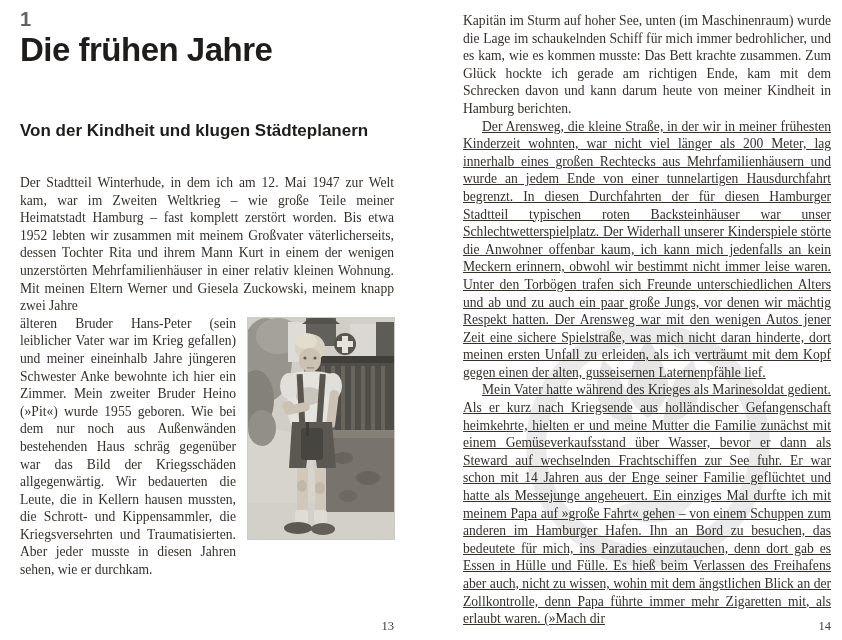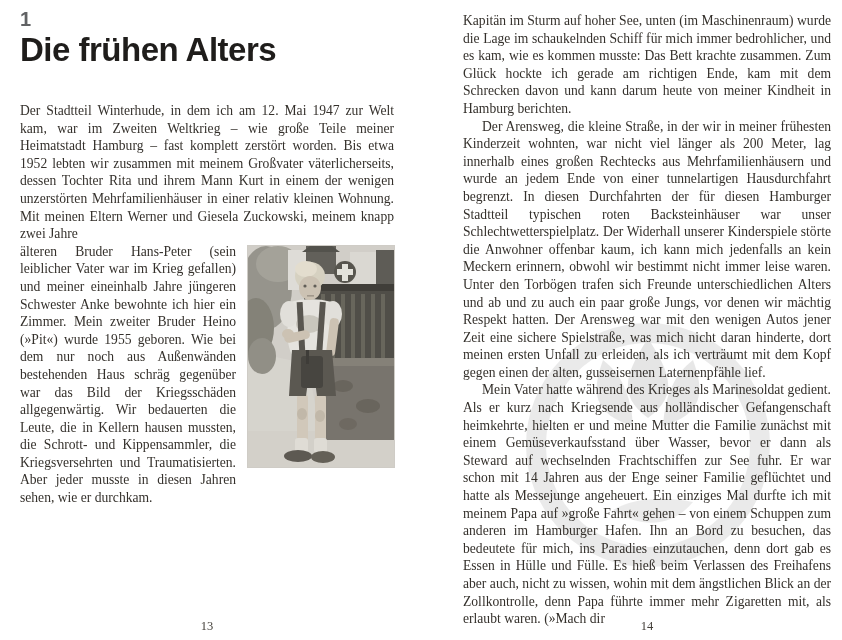--- a/index.html
+++ b/index.html
@@ -46,40 +46,40 @@
 
   .body-text {
     font-size: 13.6px;
     line-height: 17.6px;
     text-align: justify;
     hyphens: auto;
     -webkit-hyphens: auto;
     margin: 0;
   }
   .first-body { margin-top: 33px; }
-  .indent { text-indent: 1.4em; }
+  .indent { text-indent: 1.4em; text-decoration: underline; }
 
   .wrap-section { position: relative; }
   .photo-figure {
     float: right;
     width: 146px;
     height: 221px;
     margin: 3px 0 6px 12px;
     padding: 0;
     box-shadow: 0 0 0 1px #cfccc6;
     background: #d3d0ca;
   }
   .photo-figure svg { display: block; }
 
   .page-number {
     position: absolute;
     top: 619px;
     left: 0;
     width: 100%;
-    text-align: center;
+    text-align: right;
     font-size: 12.5px;
     color: #413d37;
   }
 
   
   #right-page .page-text { position: relative; z-index: 1; padding-top: 12px; }
   .watermark {
     position: absolute;
     left: 30px;
     top: 290px;
@@ -88,21 +88,22 @@
     pointer-events: none;
   }
 </style>
 </head>
 <body>
 
 <div id="page-spread">
 
   <div class="page" id="left-page">
     <div class="chapter-number">1</div>
-    <h1 class="chapter-title">Die frühen Alters</h1>
+    <h1 class="chapter-title">Die frühen Jahre</h1>
+    <h2 class="section-heading">Von der Kindheit und klugen Städteplanern</h2>
 
     <p class="body-text first-body">Der Stadtteil Winterhude, in dem ich am 12. Mai 1947 zur Welt kam, war im Zweiten Weltkrieg – wie große Teile meiner Heimatstadt Hamburg – fast komplett zerstört worden. Bis etwa 1952 lebten wir zusammen mit meinem Großvater väterlicherseits, dessen Tochter Rita und ihrem Mann Kurt in einem der wenigen unzerstörten Mehrfamilienhäuser in einer relativ kleinen Wohnung. Mit meinen Eltern Werner und Giesela Zuckowski, meinem knapp zwei Jahre</p>
 
     <div class="wrap-section">
       <figure class="photo-figure">
         <svg width="146" height="221" viewBox="0 0 146 221" xmlns="http://www.w3.org/2000/svg">
 
           <rect x="0" y="0" width="146" height="221" fill="#d3d0ca"></rect>
 
           <path d="M0,105 L60,118 L78,221 L0,221 Z" fill="#d9d6d0"></path>

